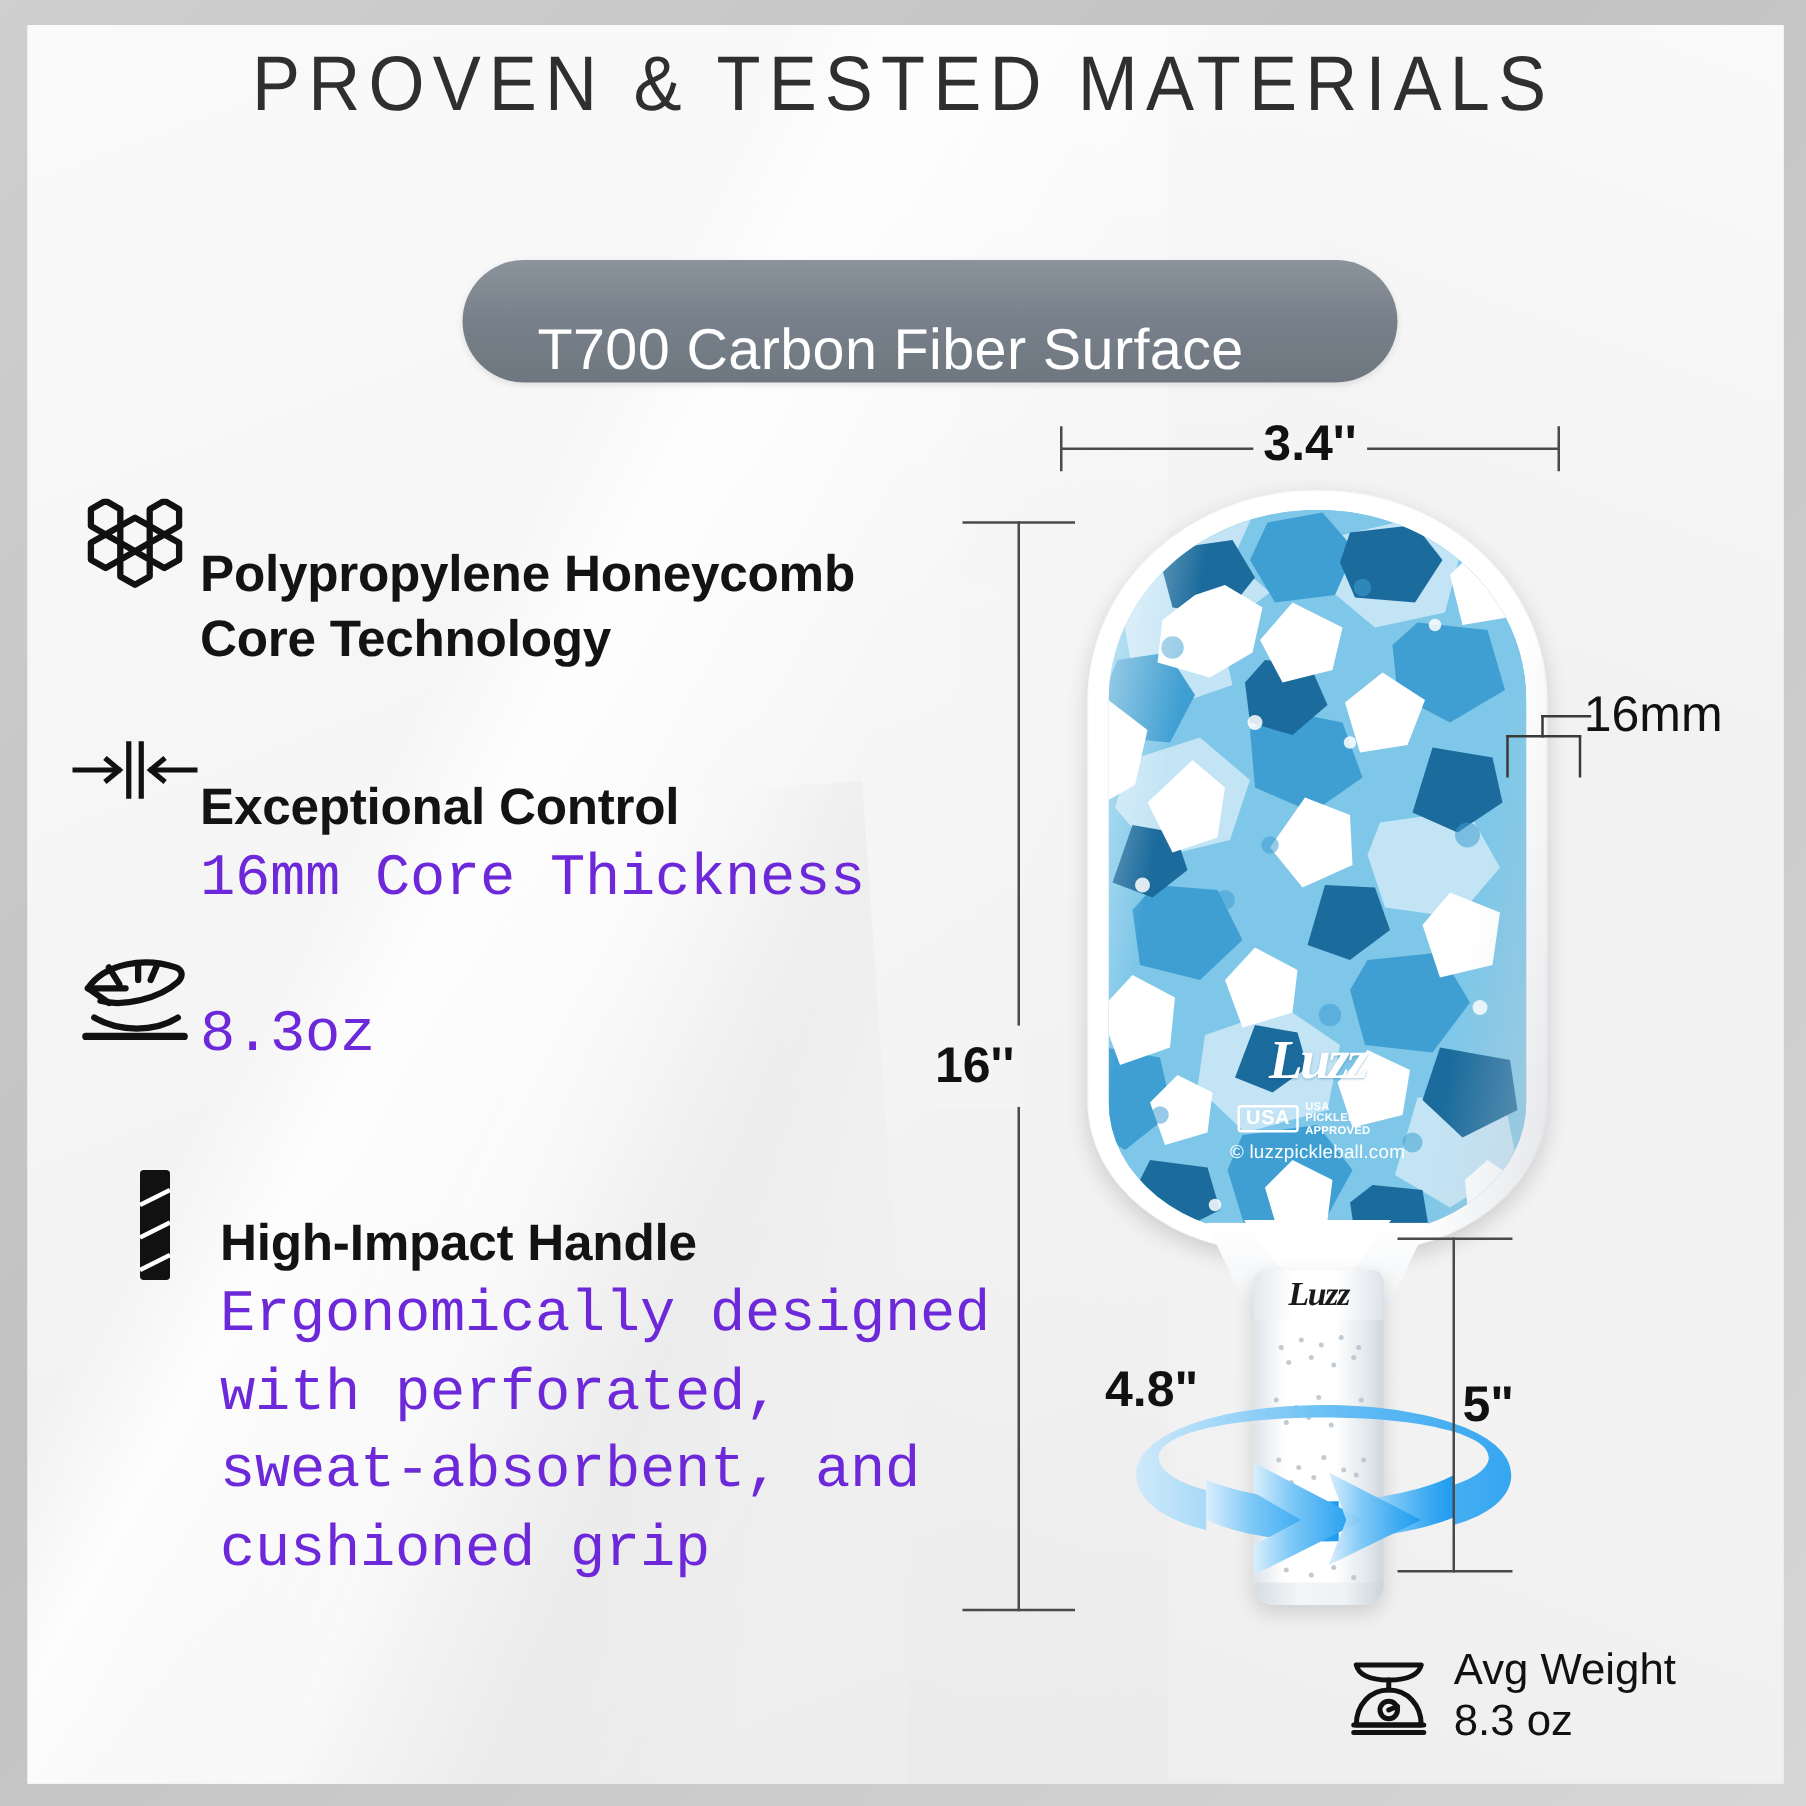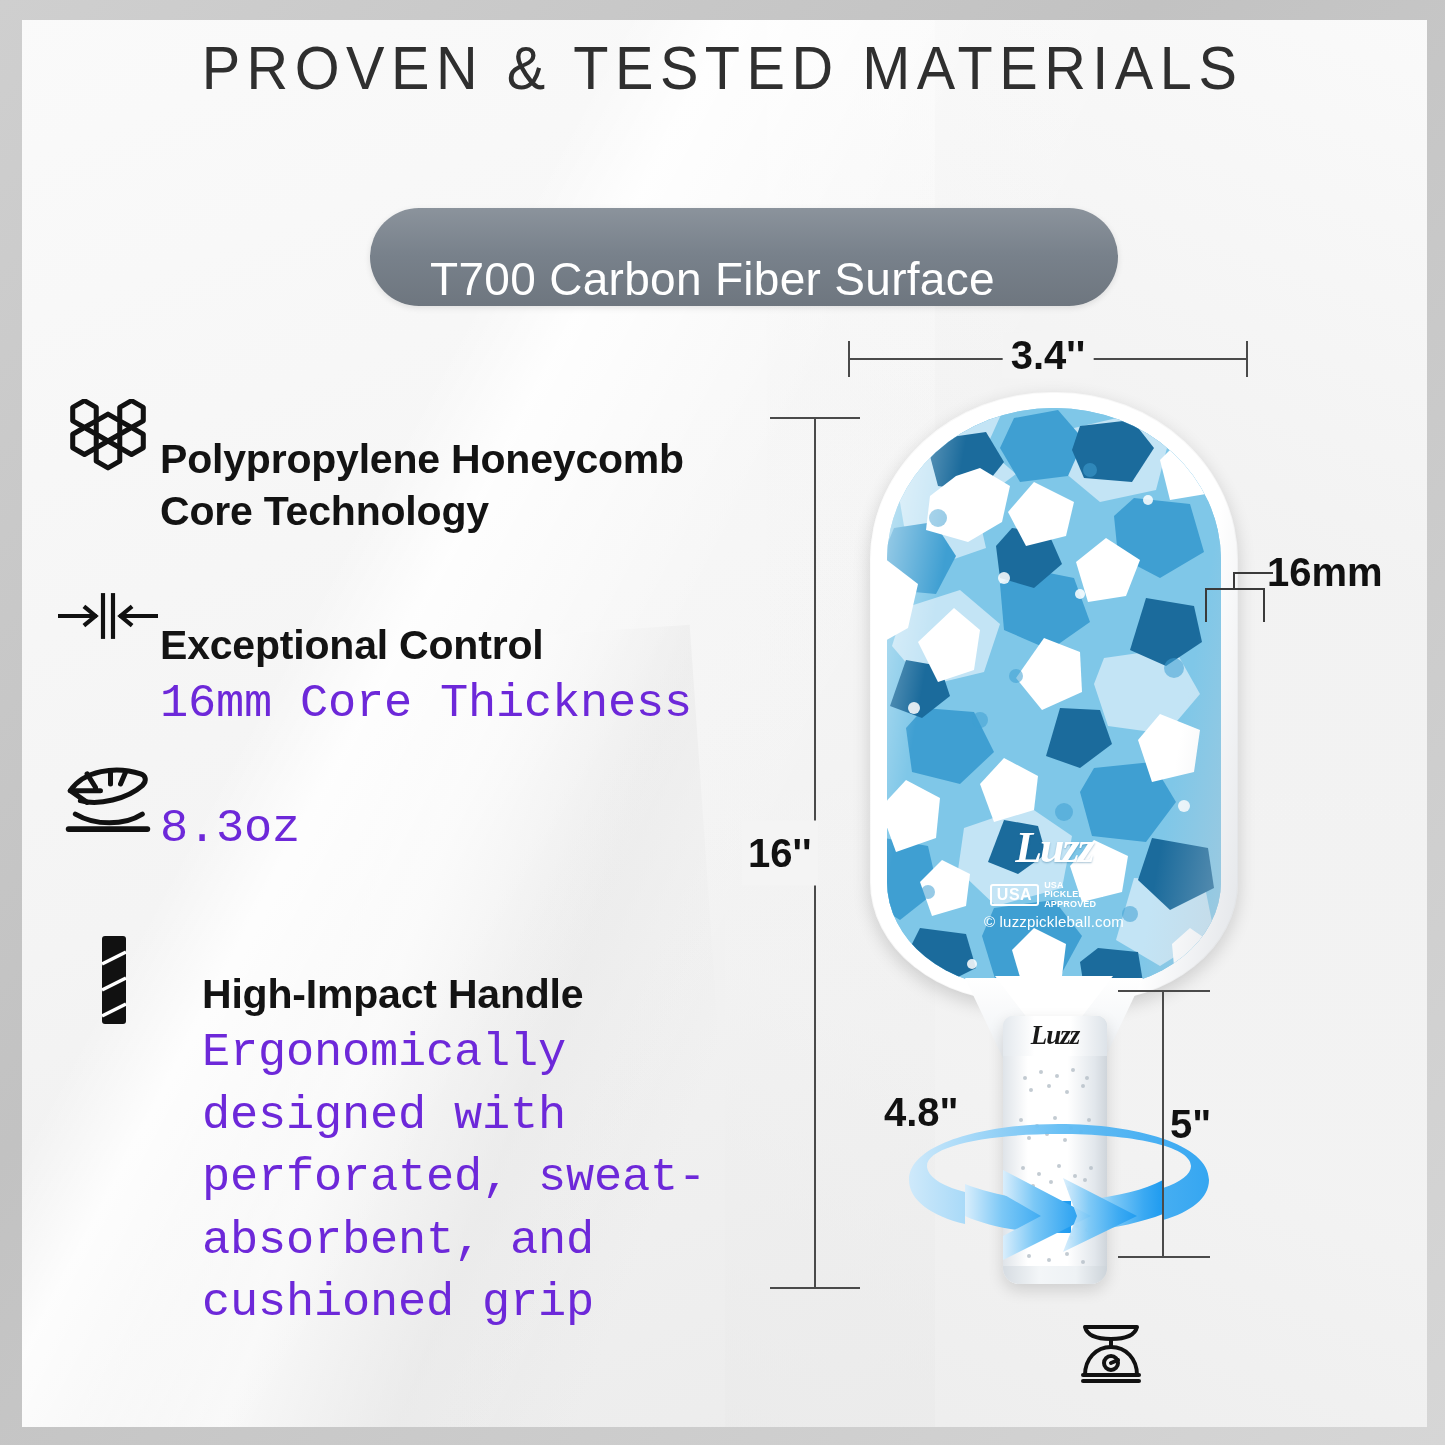--- a/index.html
+++ b/index.html
@@ -156,21 +156,21 @@
     position:absolute;left:-28px;top:50%;transform:translateY(-50%);
     background:#f4f4f4;padding:10px 6px;font-size:40px;font-weight:600;color:#111;
   }
 
   
   .t-dim{position:absolute;left:1205px;top:562px;width:250px;height:62px;}
   .t-dim .brk{position:absolute;left:0;top:26px;width:56px;height:32px;
     border-left:2px solid #3a3a3a;border-right:2px solid #3a3a3a;border-top:2px solid #3a3a3a;}
   .t-dim .lead{position:absolute;left:28px;top:10px;width:2px;height:18px;background:#3a3a3a;}
   .t-dim .lead2{position:absolute;left:28px;top:10px;width:40px;height:2px;background:#3a3a3a;}
-  .t-dim .lab{position:absolute;left:62px;top:-12px;font-size:40px;font-weight:700;color:#111;}
+  .t-dim .lab{position:absolute;left:62px;top:-12px;font-size:40px;font-weight:400;color:#111;}
 
   
   .g-dim{position:absolute;left:1118px;top:990px;width:92px;height:268px;}
   .g-dim .bar{position:absolute;left:44px;top:0;width:2px;height:100%;background:#4a4a4a;}
   .g-dim .capT{position:absolute;left:0;top:0;width:92px;height:2px;background:#4a4a4a;}
   .g-dim .capB{position:absolute;left:0;bottom:0;width:92px;height:2px;background:#4a4a4a;}
   .g-dim .lab{position:absolute;left:52px;top:50%;transform:translateY(-50%);
     font-size:40px;font-weight:600;color:#111;}
 
   
@@ -251,21 +251,21 @@
             <path d="M16 62 C40 76 74 76 96 62"></path>
             <line x1="8" y1="80" x2="102" y2="80" stroke-width="7"></line>
           </g>
         </svg>
       </div>
       <div class="txt">
         <p>8.3oz</p>
       </div>
     </div>
 
-    <div class="feat" style="top:535px;left:6px;width:730px;gap:36px;">
+    <div class="feat" style="top:535px;left:16px;width:730px;">
       <div class="ico">
         <svg class="isvg" width="40" height="92" viewBox="0 0 40 92">
           <rect x="8" y="2" width="24" height="88" rx="3" fill="#111"></rect>
           <g stroke="#ffffff" stroke-width="3.5">
             <line x1="8" y1="30" x2="32" y2="18"></line>
             <line x1="8" y1="56" x2="32" y2="44"></line>
             <line x1="8" y1="82" x2="32" y2="70"></line>
           </g>
         </svg>
       </div>
@@ -475,14 +475,18 @@
       <g fill="none" stroke="#111" stroke-width="4" stroke-linecap="round" stroke-linejoin="round">
         <path d="M10 12 H62 C60 20 52 24 36 24 C20 24 12 20 10 12 Z"></path>
         <line x1="36" y1="24" x2="36" y2="32"></line>
         <path d="M10 60 C10 44 21 32 36 32 C51 32 62 44 62 60 Z"></path>
         <line x1="8" y1="60" x2="64" y2="60"></line>
         <line x1="8" y1="66" x2="64" y2="66"></line>
         <circle cx="36" cy="48" r="7"></circle>
         <line x1="36" y1="48" x2="43" y2="45"></line>
       </g>
     </svg>
+    <div class="wtxt">
+      <div>Avg Weight</div>
+      <div>8.3 oz</div>
+    </div>
   </div>
 </div>
 
 </body></html>

